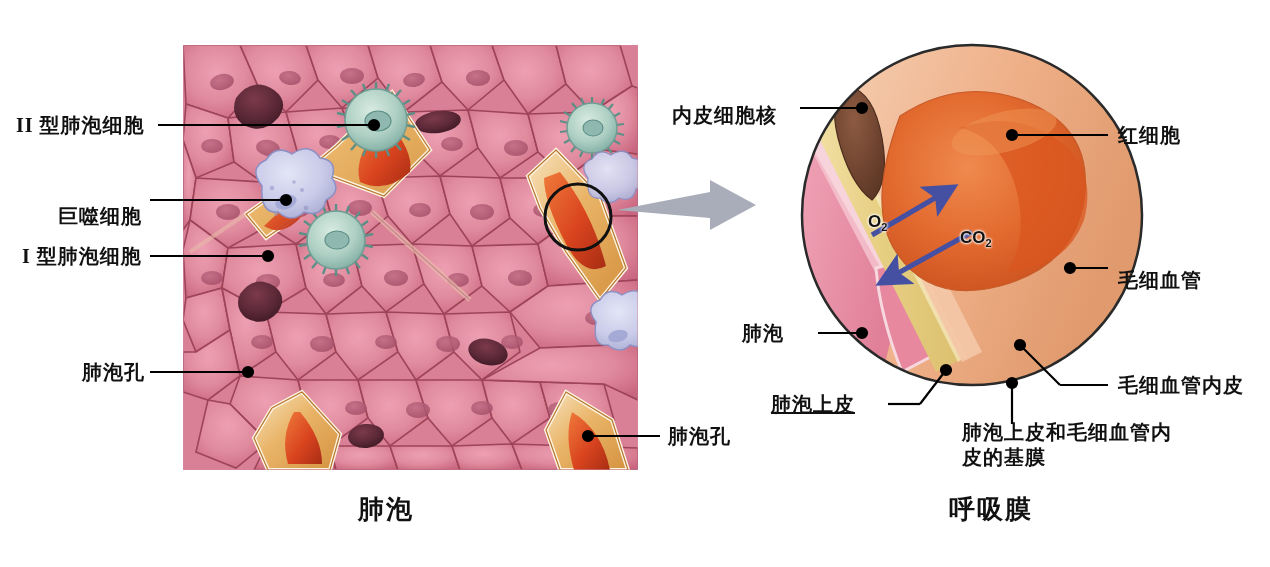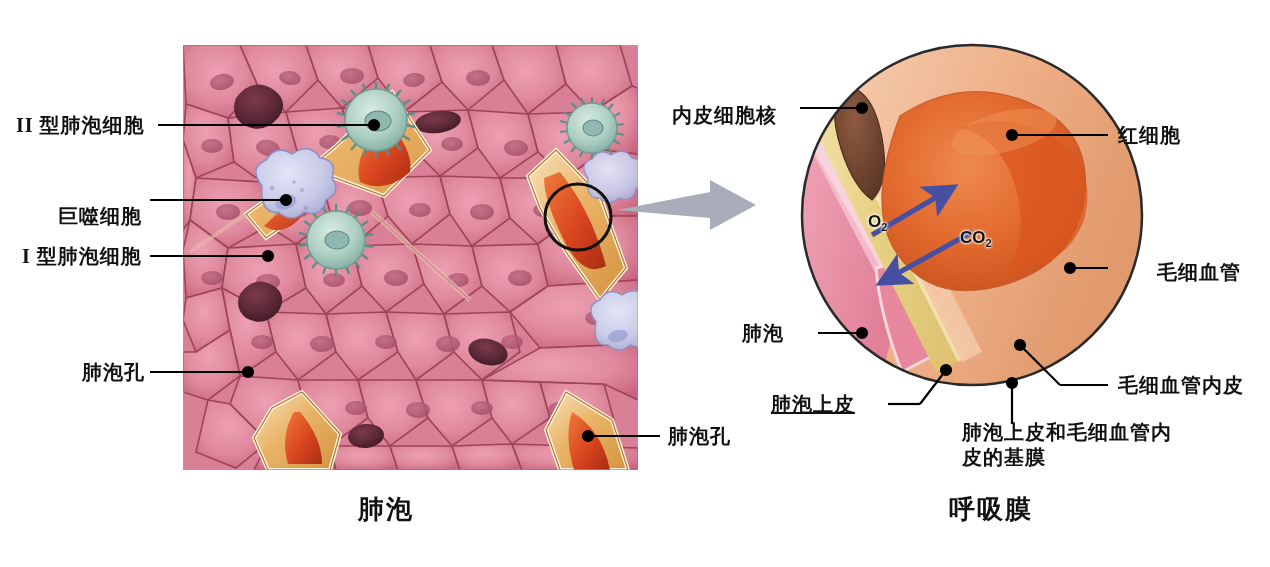--- a/index.html
+++ b/index.html
@@ -420,21 +420,21 @@
   </svg>
 
   <div class="lbl" style="left:16px;top:113px;">II 型肺泡细胞</div>
   <div class="lbl" style="left:58px;top:204px;">巨噬细胞</div>
   <div class="lbl" style="left:22px;top:244px;">I 型肺泡细胞</div>
   <div class="lbl" style="left:82px;top:360px;">肺泡孔</div>
   <div class="lbl" style="left:668px;top:424px;">肺泡孔</div>
 
   <div class="lbl" style="left:672px;top:103px;text-align:right;">内皮细胞核</div>
   <div class="lbl" style="left:1118px;top:123px;">红细胞</div>
-  <div class="lbl" style="left:1118px;top:260px;margin-left:39px;">毛细血管</div>
+  <div class="lbl" style="left:1118px;top:268px;">毛细血管</div>
   <div class="lbl" style="left:742px;top:321px;">肺泡</div>
   <div class="lbl" style="left:771px;top:392px;text-decoration:underline;">肺泡上皮</div>
   <div class="lbl two-line" style="left:962px;top:420px;">肺泡上皮和毛细血管内皮的基膜</div>
   <div class="lbl" style="left:1118px;top:373px;">毛细血管内皮</div>
 
   <div class="gaslbl" style="left:832px;top:212px;margin-left:36px;"><span>O</span><sub>2</sub></div>
   <div class="gaslbl" style="left:960px;top:228px;"><span>CO</span><sub>2</sub></div>
 
   <div class="caption" style="left:358px;top:492px;">肺泡</div>
   <div class="caption" style="left:917px;top:492px;margin-left:32px;">呼吸膜</div>

